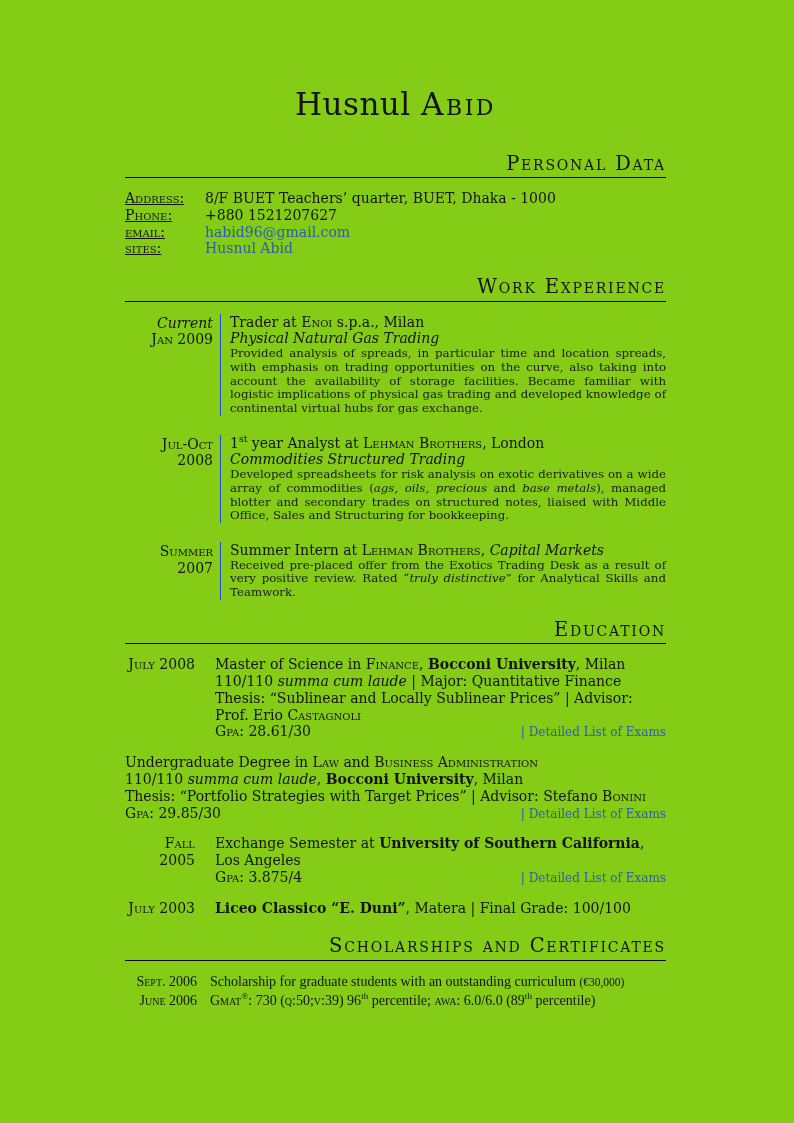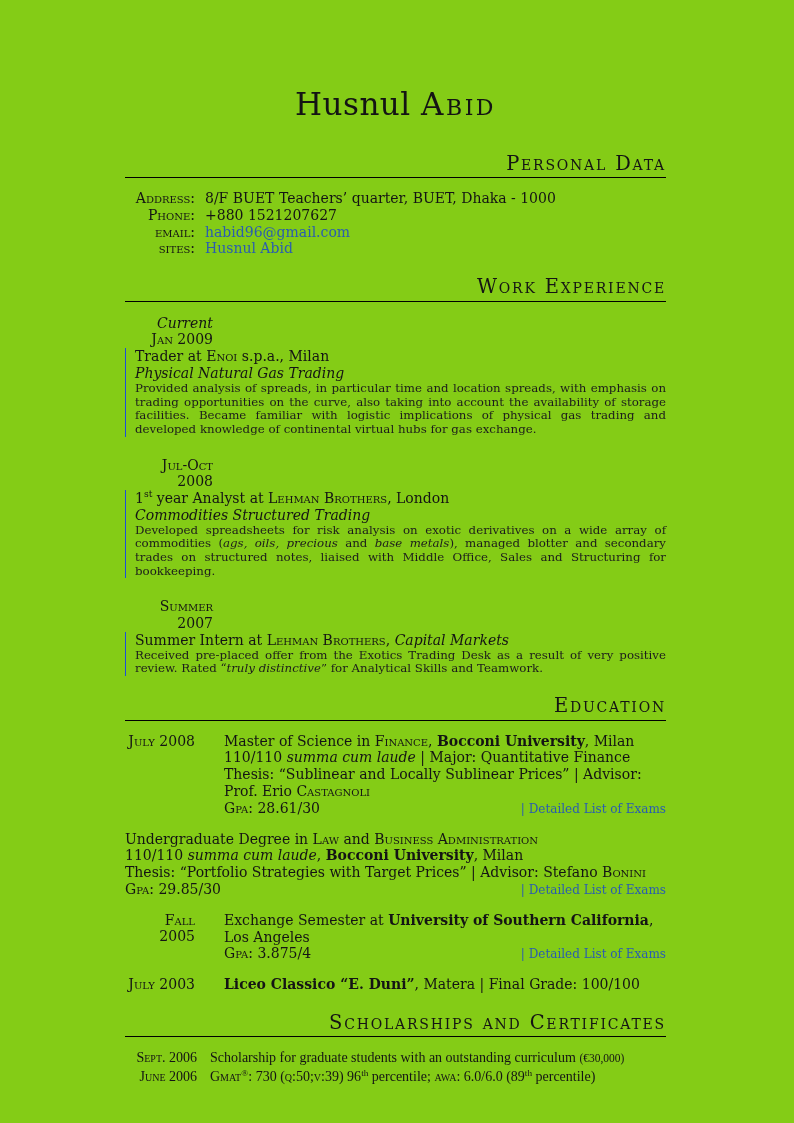--- a/index.html
+++ b/index.html
@@ -17,29 +17,29 @@
   .sc  { font-variant: small-caps; }
   .it  { font-style: italic; }
   .b   { font-weight: 700; }
   .sup { font-size: 66%; vertical-align: super; line-height: 0; margin-top: 40px; }
   .link{ color: var(--accent); cursor: pointer; }
   .sm  { font-size: 82%; }
   .section { margin-bottom: 19px; }
   .sechead { font-size: 19.5px; font-weight: 400; font-variant: small-caps; letter-spacing: 1.8px; margin: 0; line-height: 1.1; text-align: right; }
   .rule { border-bottom: 1px solid #000; margin: 3px 0 12px 0; }
   .prow   { display: flex; line-height: 1.2; }
-  .plabel { width: 70px; flex: none; text-align: right; margin-right: 10px; }
+  .plabel { width: 70px; flex: none; text-align: left; margin-right: 10px; text-decoration: underline; }
   .pvalue { flex: 1; }
-  .wentry { display: flex; margin-bottom: 19px; flex-direction: column; }
+  .wentry { display: flex; margin-bottom: 19px; }
   .wdate  { width: 88px; flex: none; text-align: right; margin-right: 7px; padding-top: 1px; line-height: 1.2; }
   .wbody  { flex: 1; border-left: 1px solid #1d4ed8; padding-left: 9px; }
   .wtitle, .wsub { line-height: 1.2; }
   .wdesc  { font-size: 11.8px; line-height: 1.16; text-align: justify; color: #1c1c1c; }
   .eentry { display: flex; margin-bottom: 14px; }
-  .edate  { width: 70px; flex: none; text-align: right; margin-right: 29px; }
+  .edate  { width: 70px; flex: none; text-align: right; margin-right: 20px; }
   .ebody  { flex: 1; }
   .eline  { display: flex; justify-content: space-between; align-items: baseline; line-height: 1.2; }
   .eleft  { }
   .eright { font-size: 12px; flex: none; margin-left: 8px; }
   .srow   { display: flex; line-height: 1.35; font-family: Liberation Serif, serif; }
   .sdate  { width: 72px; flex: none; text-align: right; margin-right: 13px; }
   .stext  { flex: 1; }
 </style>
 </head>
 <body>

